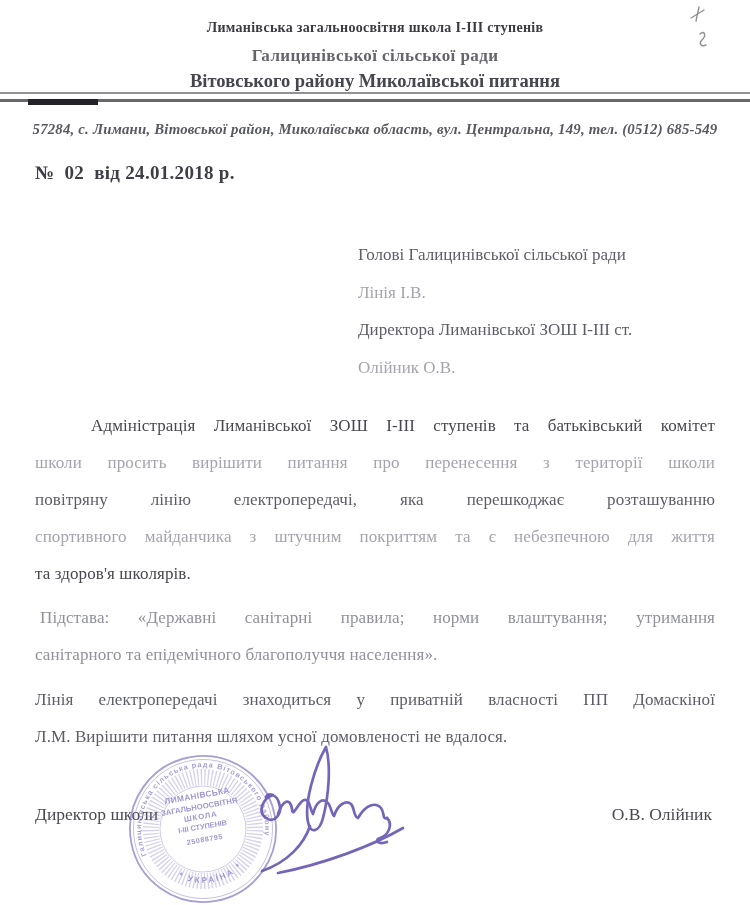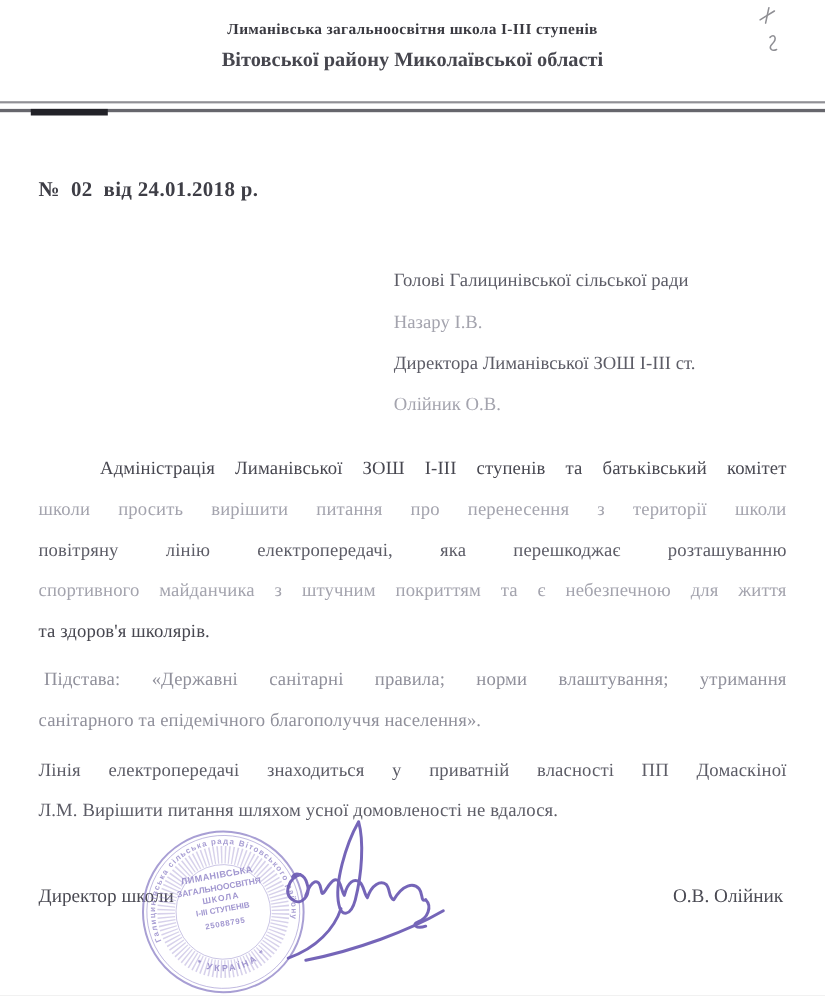--- a/index.html
+++ b/index.html
@@ -51,33 +51,35 @@
   .stamp-center-text{font-family:"Liberation Sans","DejaVu Sans",sans-serif;font-weight:bold;}
   .ring-text{font-family:"Liberation Sans","DejaVu Sans",sans-serif;font-weight:bold;}
 </style>
 </head>
 <body>
 
 <div class="page">
 
   <div class="letterhead">
     <div class="school-name">Лиманівська загальноосвітня школа І-ІІІ ступенів</div>
-    <div class="district">Вітовської району Миколаївської області</div>
+    <div class="council">Галицинівської сільської  ради</div>
+    <div class="district">Вітовського району Миколаївської питання</div>
   </div>
 
   <div class="rule rule-top"></div>
   <div class="rule rule-bottom"></div>
   <div class="rule-dark-left"></div>
 
+  <div class="address">57284, с. Лимани, Вітовської район, Миколаївська область, вул. Центральна, 149, тел. (0512) 685-549</div>
 
   <div class="ref">№  02  від 24.01.2018 р.</div>
 
   <div class="recipients">
     <div class="t-mid">Голові Галицинівської сільської ради</div>
-    <div class="t-faint">Назару І.В.</div>
+    <div class="t-faint">Лінія І.В.</div>
     <div class="t-mid">Директора Лиманівської ЗОШ І-ІІІ ст.</div>
     <div class="t-faint">Олійник О.В.</div>
   </div>
 
   <div class="body-text">
     <div>
       <div class="jl indent t-dark">Адміністрація Лиманівської ЗОШ І-ІІІ ступенів та батьківський комітет</div>
       <div class="jl t-faint">школи просить вирішити питання про перенесення з території школи</div>
       <div class="jl t-mid">повітряну лінію електропередачі, яка перешкоджає розташуванню</div>
       <div class="jl t-faint">спортивного майданчика з штучним покриттям та є небезпечною для життя</div>

